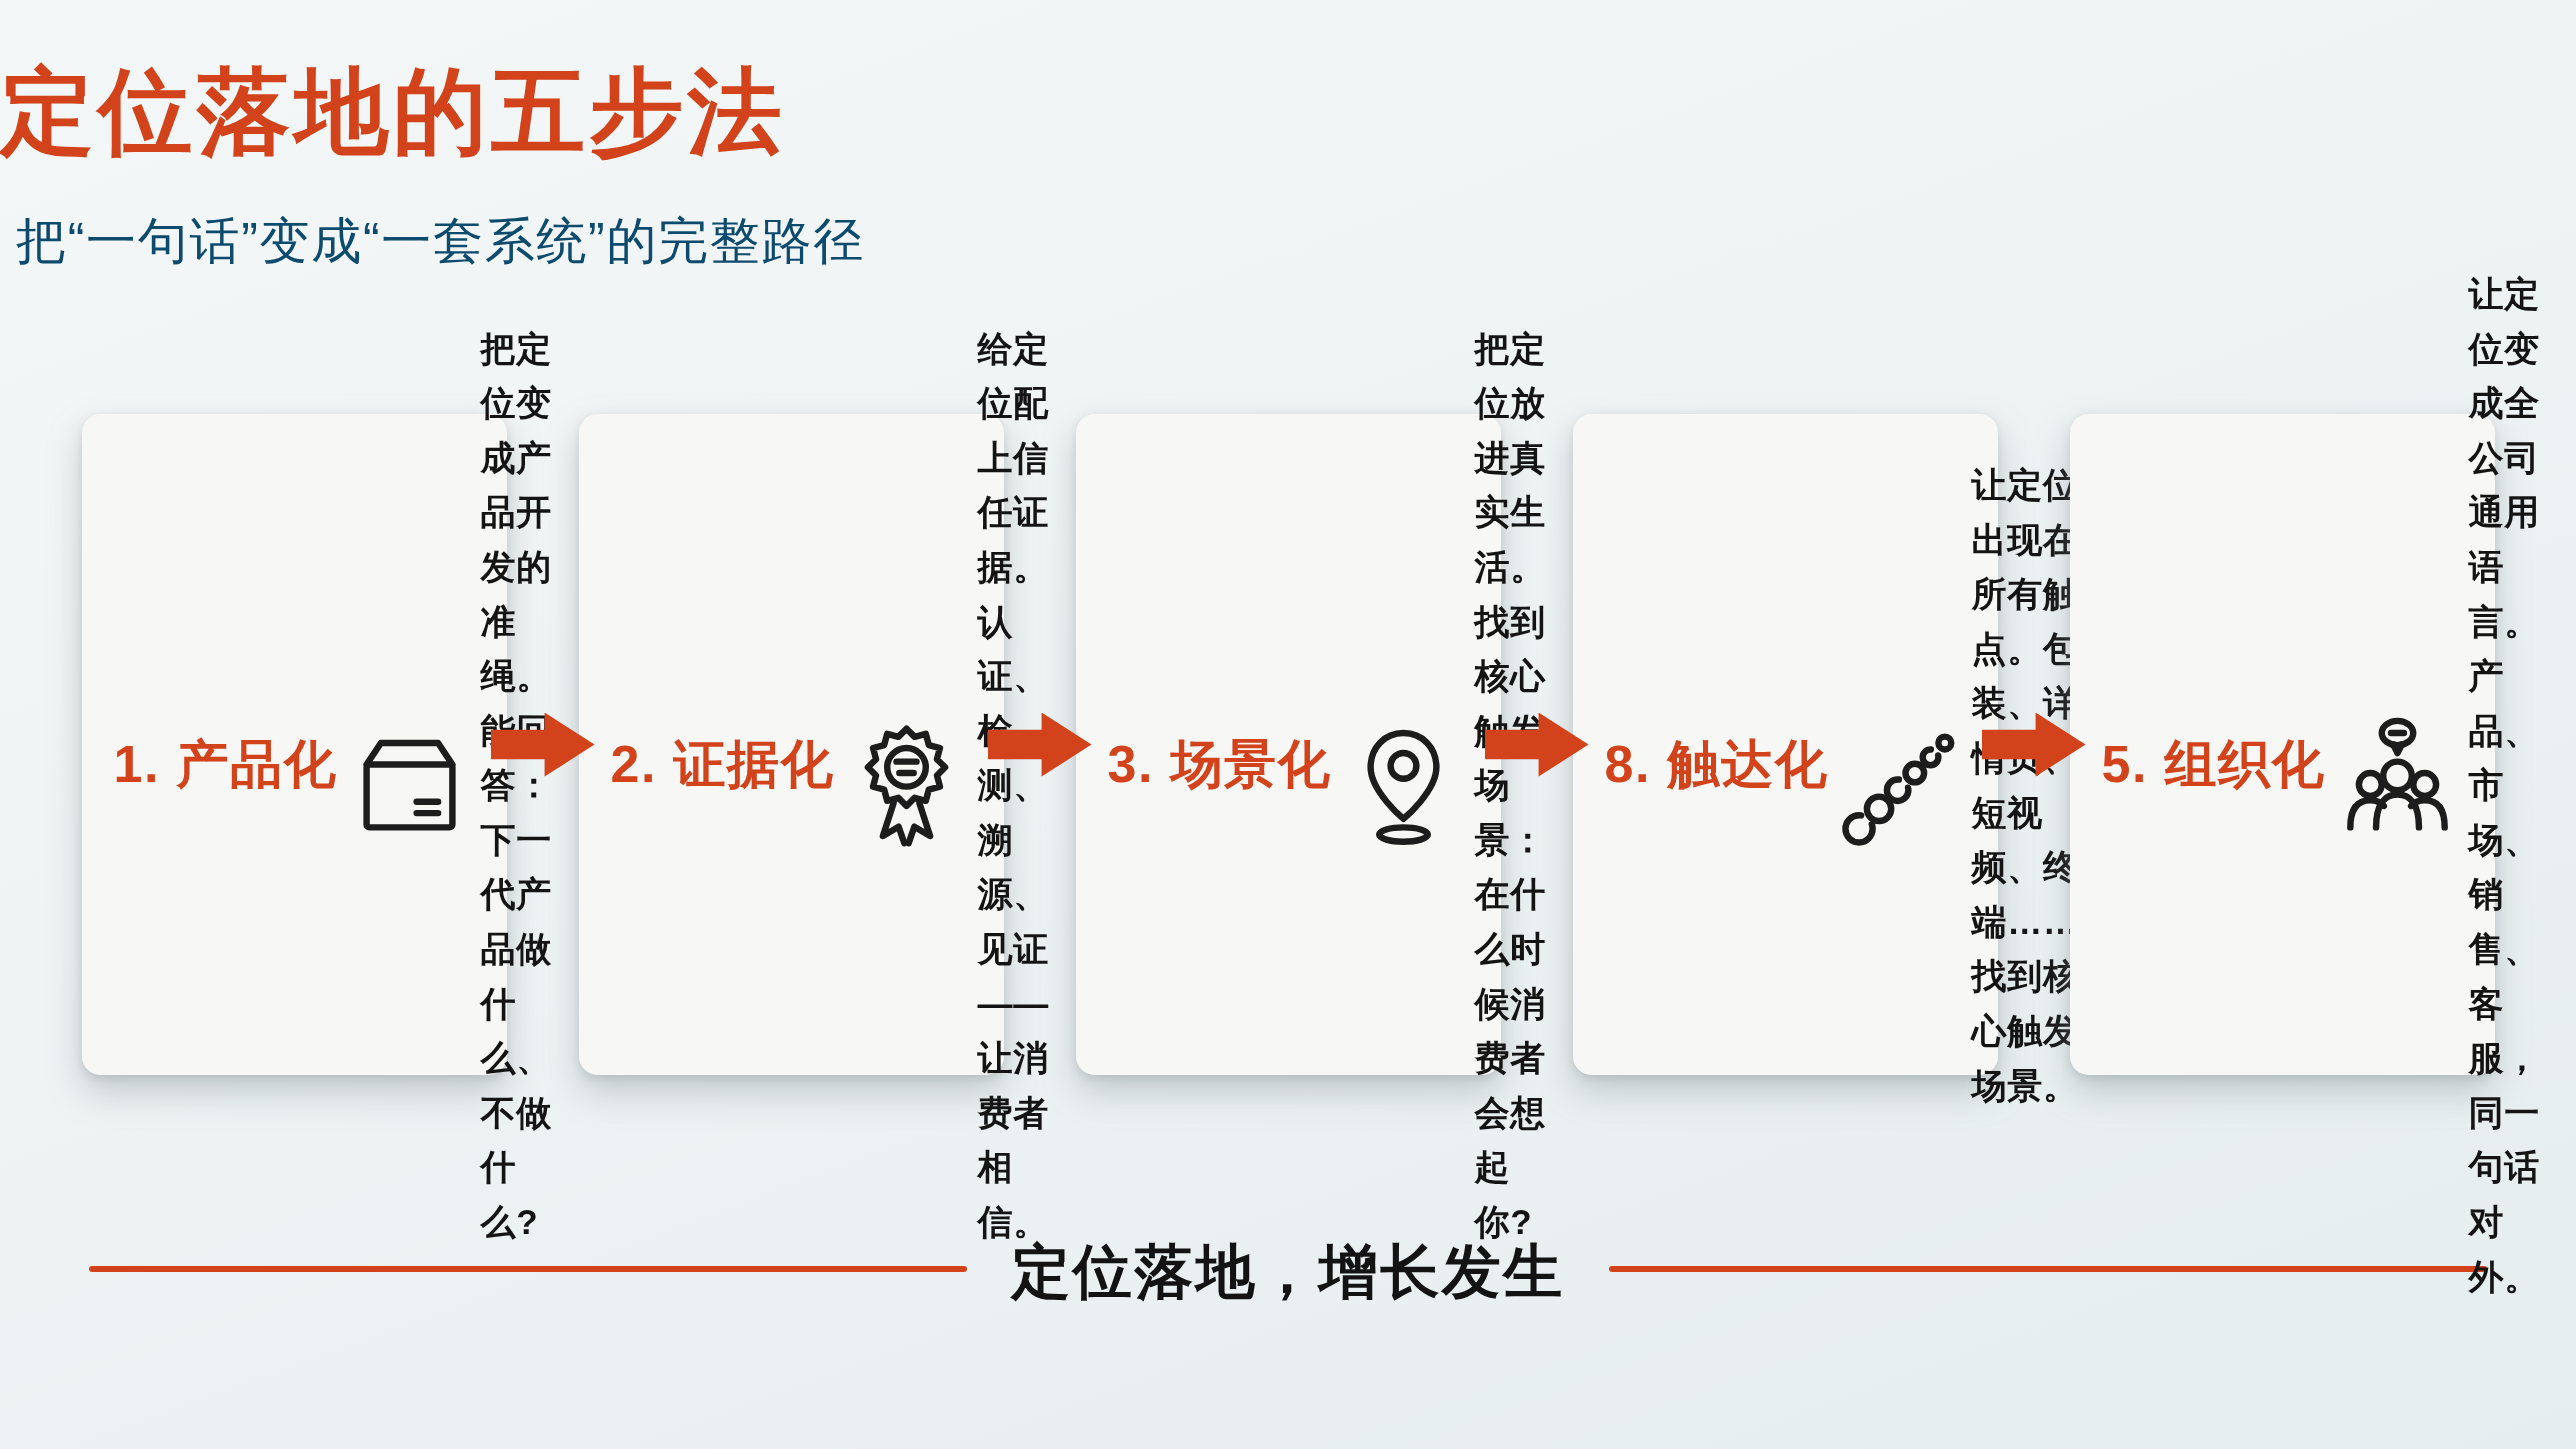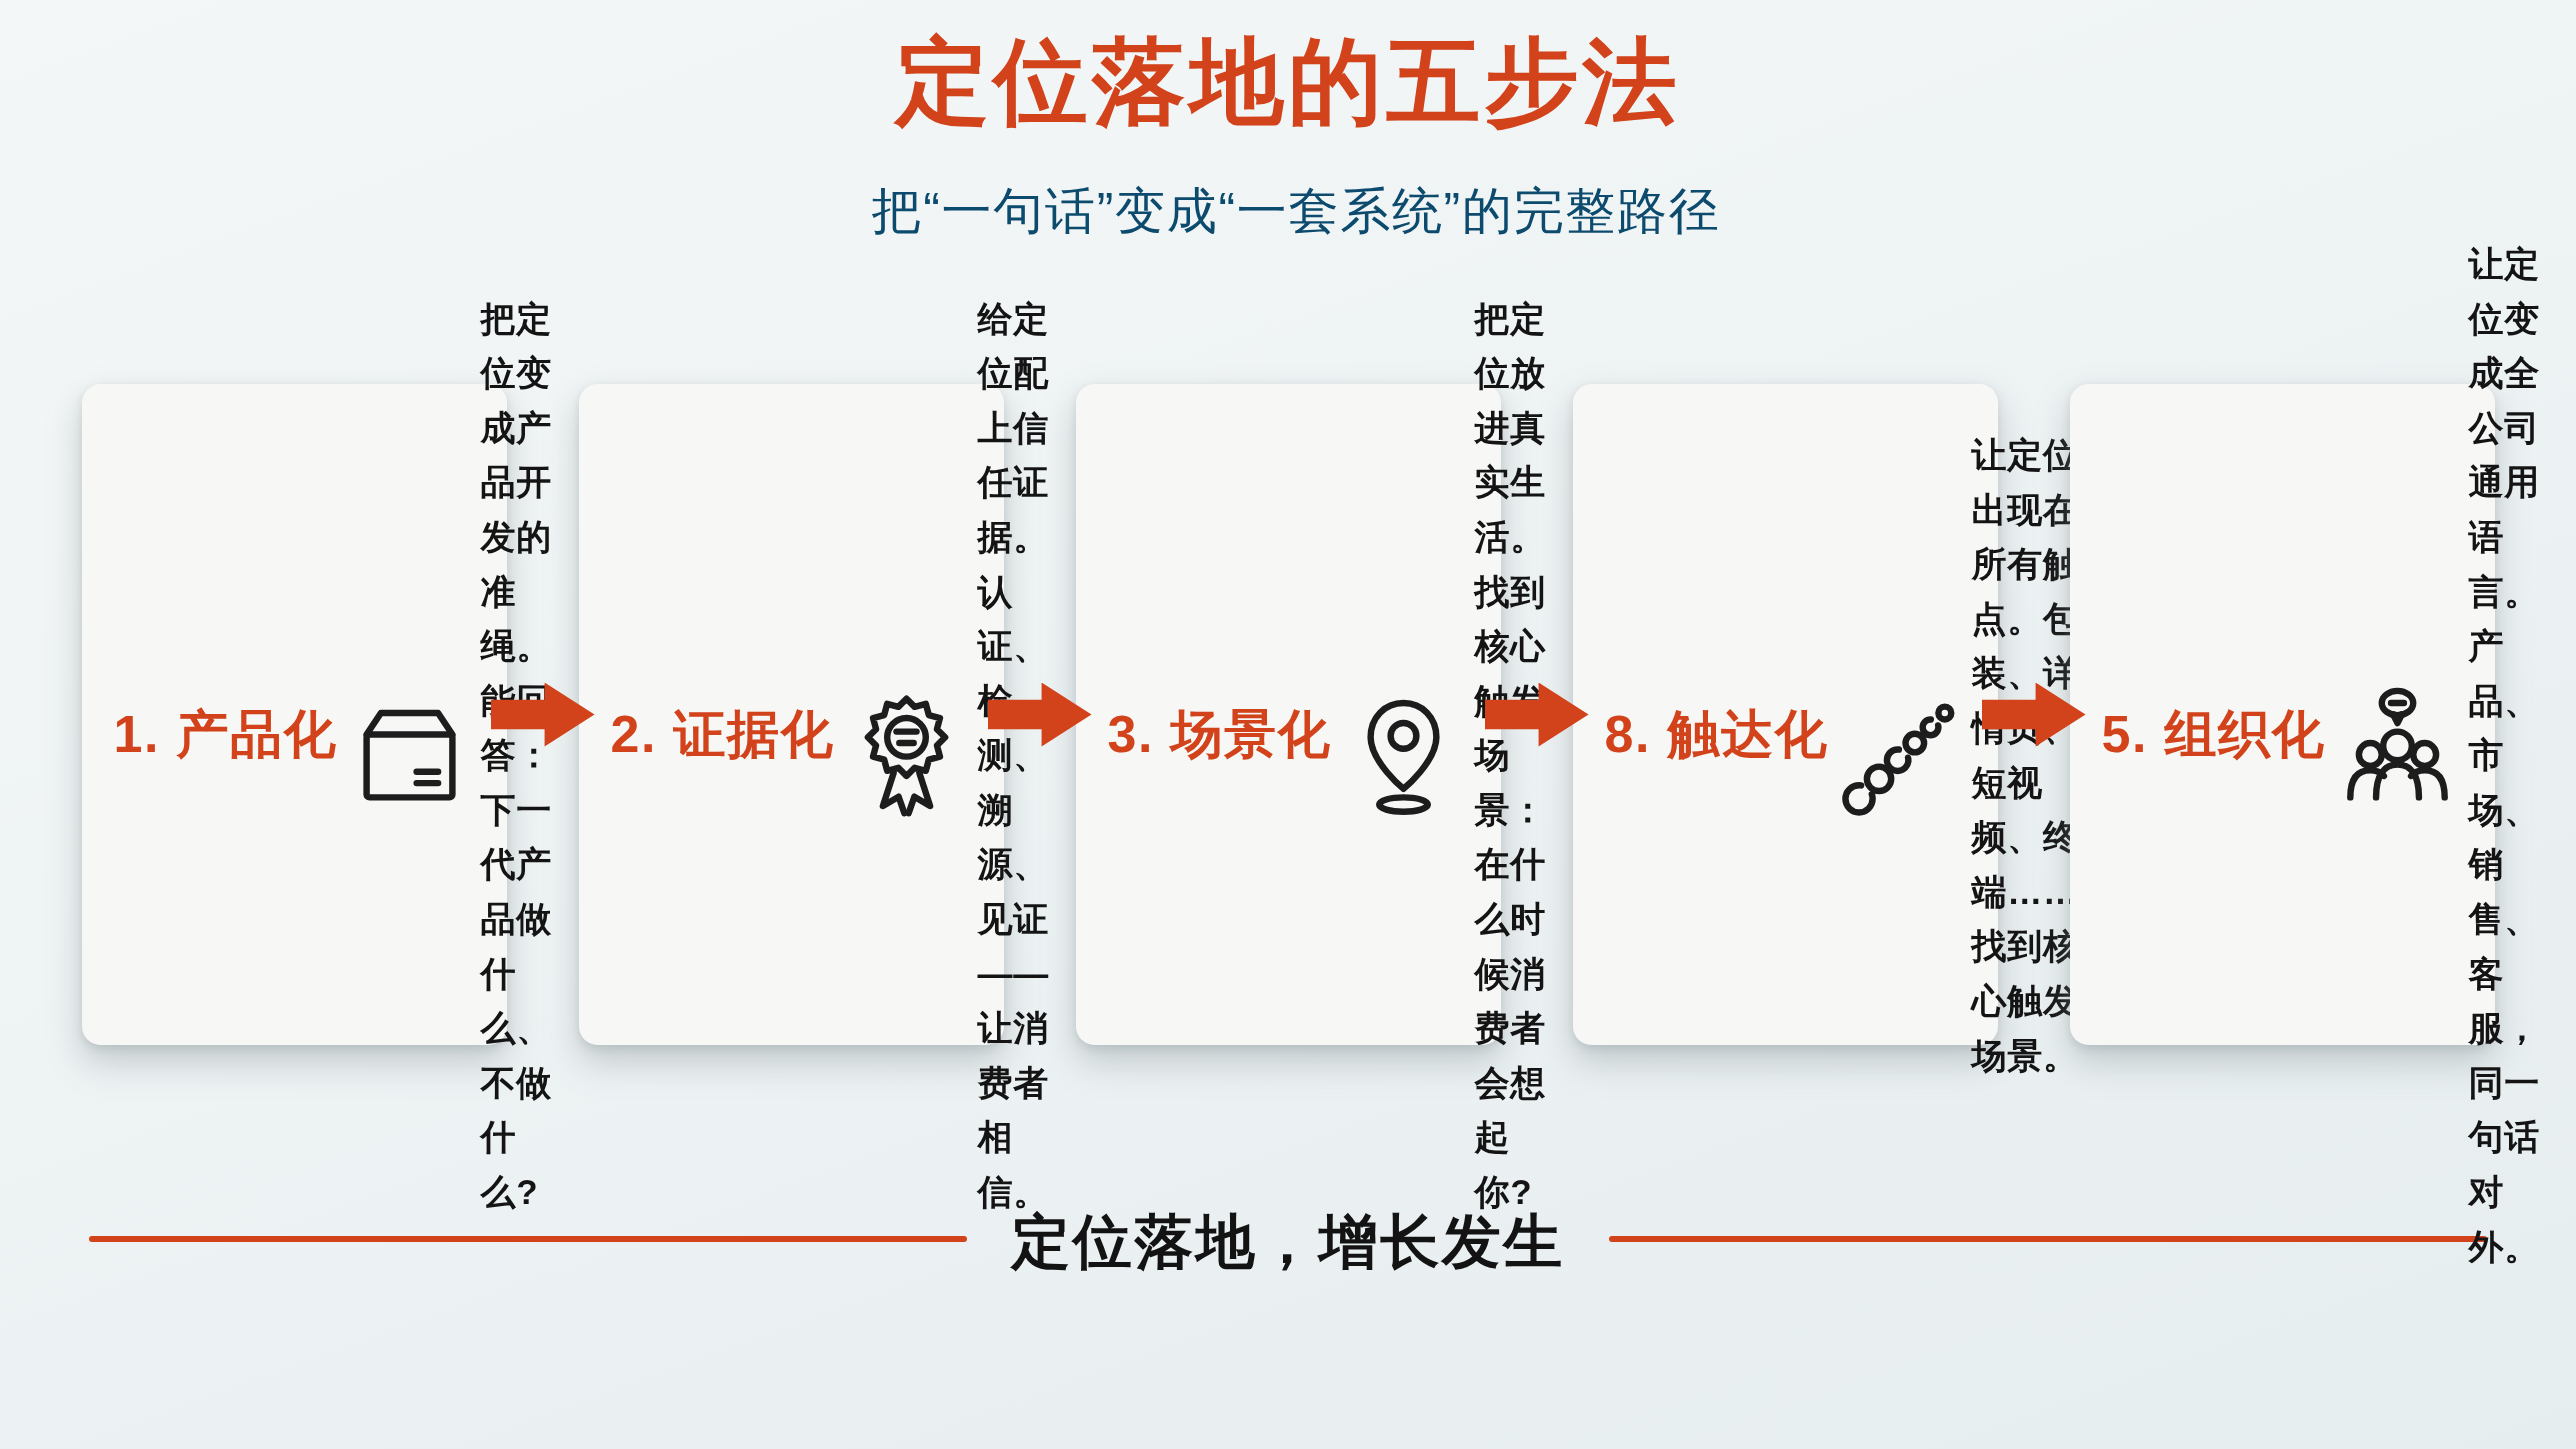--- a/index.html
+++ b/index.html
@@ -8,21 +8,21 @@
     --card-bg:#F7F7F5;
   }
   html,body{margin:0;padding:0;}
   body{
     width:2576px;height:1449px;overflow:hidden;
     font-family:"Liberation Sans","DejaVu Sans",sans-serif;
     background:linear-gradient(160deg,#f4f7f7 0%,#eef3f4 45%,#e6edef 100%);
   }
   .canvas{width:2576px;height:1449px;position:relative;}
 
-  .header{text-align:center;padding-top:28px;}
+  .header{text-align:left;padding-top:58px;}
   .title{
     font-size:94px;font-weight:900;color:var(--accent);
     letter-spacing:4.2px;line-height:1.15;margin:0;
   }
   .subtitle{
     margin-top:42px;font-size:50px;font-weight:400;color:#0c4a6e;
     letter-spacing:1.7px;
     margin-left:16px;
   }
 

